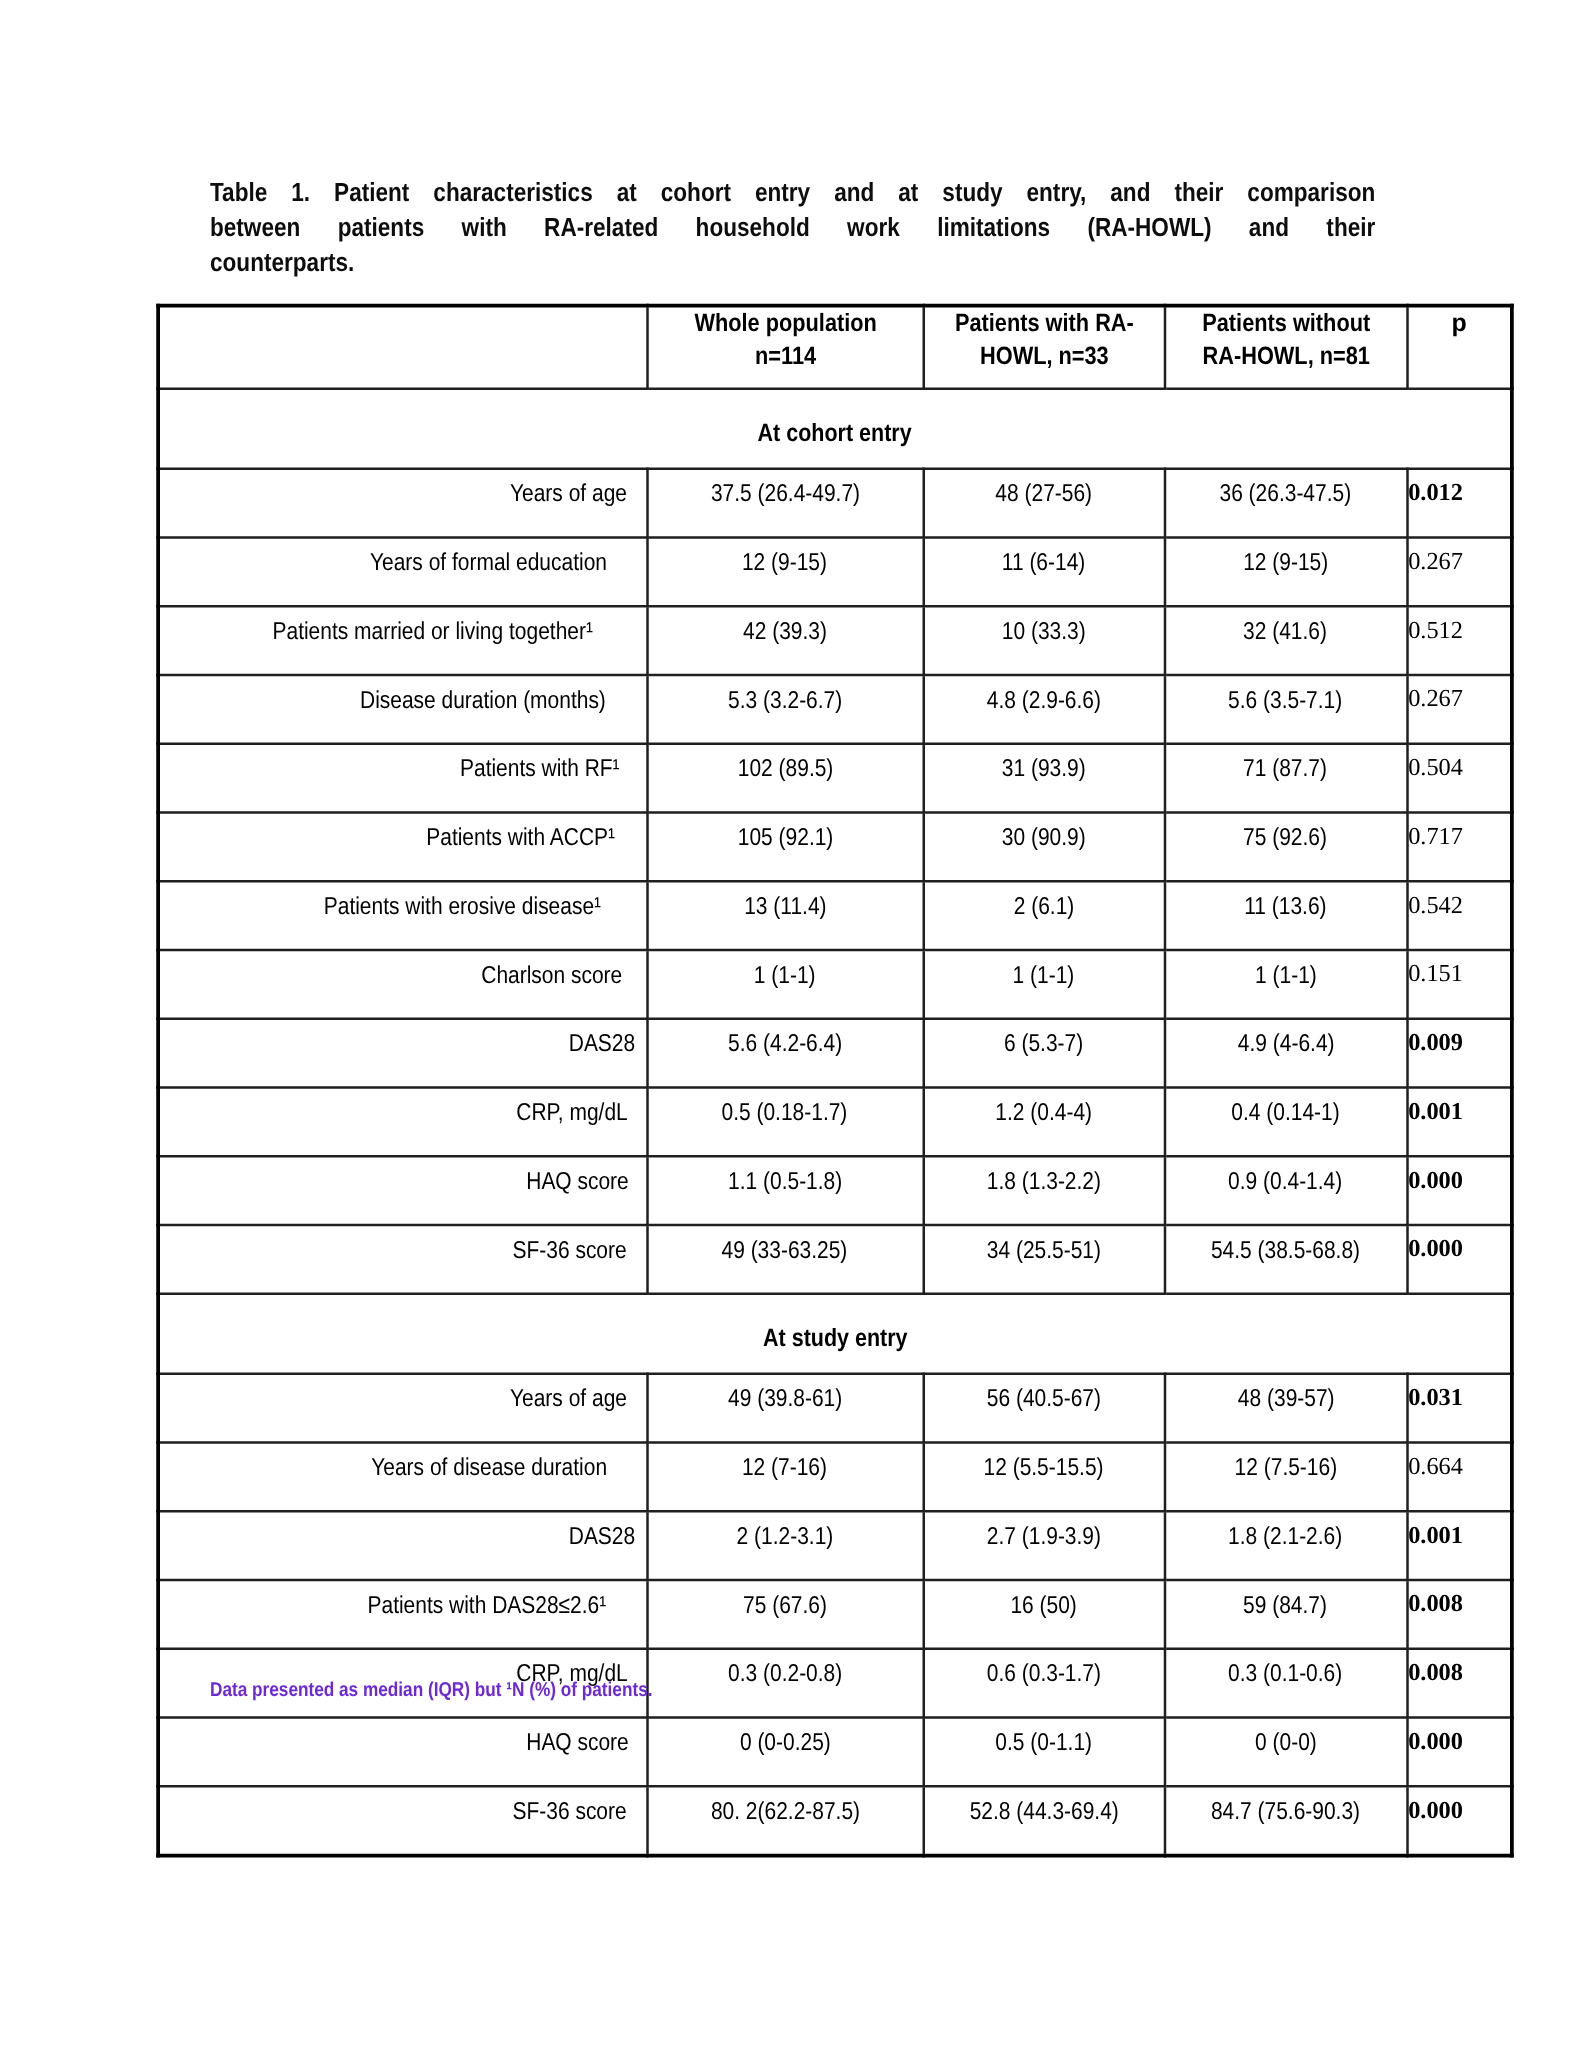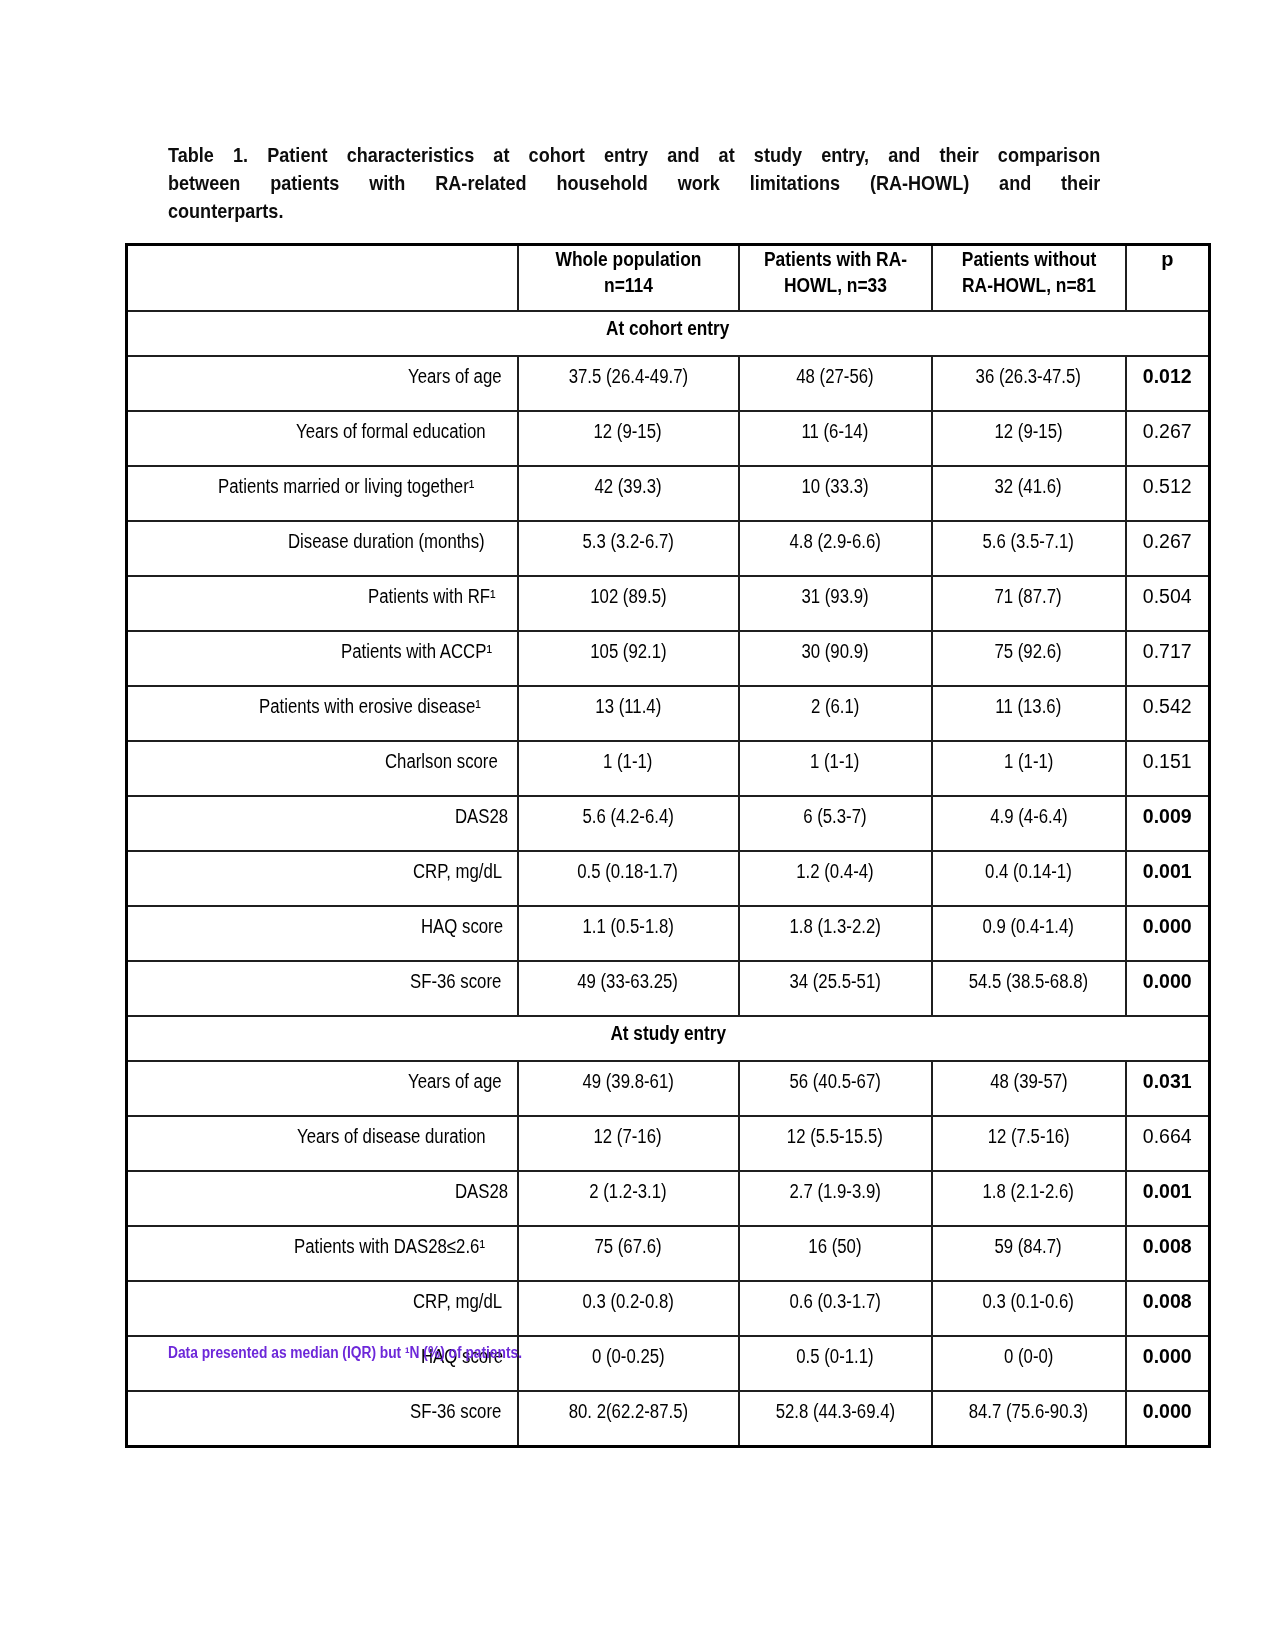--- a/index.html
+++ b/index.html
@@ -43,34 +43,34 @@
   thead th {
     height: 64px;
     padding-top: 8px;
     font-size: 20px;
     font-weight: bold;
     text-align: center;
     line-height: 26px;
   }
   tr.section-row td {
     height: 38px;
-    padding-top: 5px;
+    padding-top: 24px;
     text-align: center;
     font-weight: bold;
     font-size: 20px;
   }
   tr.data-row td {
     height: 45px;
     padding-top: 8px;
     font-size: 19.5px;
     line-height: 22px;
   }
   td.lbl { text-align: right; padding-left: 10px; margin-top: 28px; }
   td.val { text-align: center; }
-  td.pcell { text-align: center; font-size: 19px; font-family: Liberation Sans, sans-serif; }
+  td.pcell { font-size: 19px; font-family: Liberation Serif, serif; }
   td.pcell.b { font-weight: bold; }
   
   .cnd  { display: inline-block; transform: scaleX(0.86); white-space: nowrap; }
   .cnd-l { transform-origin: 0 50%; }
   .hl   { display: block; transform: scaleX(0.87); white-space: nowrap; }
   
   .footnote {
     position: absolute;
     left: 168px;
     top: 1344px;

